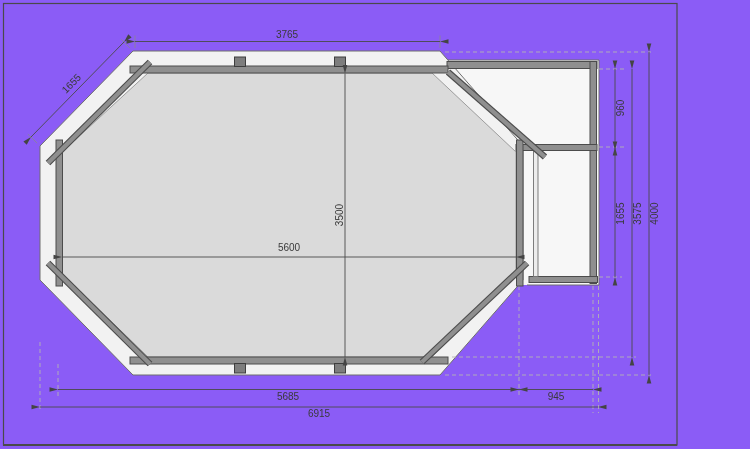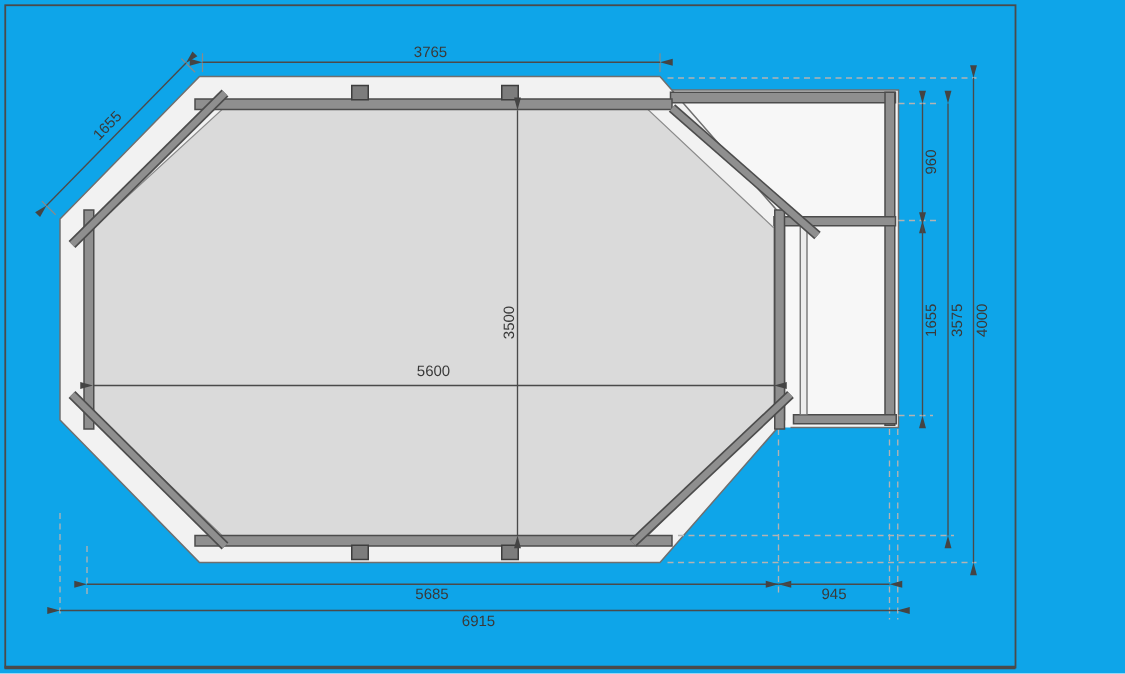--- a/index.html
+++ b/index.html
@@ -1,16 +1,16 @@
 <!DOCTYPE html>
 <html style="--wall-fill: #8f8f8f; --wall-stroke: #4c4c4c; --deck-fill: #f2f2f2; --deck-stroke: #6f6f6f; --interior-fill: #dadada; --interior-stroke: #8a8a8a; --annex-fill: #f7f7f7; --block-fill: #7d7d7d; --dim-color: #4a4a4a; --dashed-color: #b3b3b3; --text-color: #3a3a3a; --frame-color: #4a4a4a;"><head>
 <meta charset="utf-8">
 <style>
   html,body{margin:0;padding:0;background:#ffffff;}
-  .plan-wrap{width:750px;height:449px;position:relative;background:#0ea5e9;overflow:hidden;}
+  .plan-wrap{width:750px;height:449px;position:relative;background:#8b5cf6;overflow:hidden;}
   svg{display:block;font-family:"Liberation Sans",sans-serif;}
   .frame{fill:none;stroke:var(--frame-color,#4a4a4a);stroke-width:1.2;}
   .frame-bottom{stroke:var(--frame-color,#4a4a4a);stroke-width:2.2;}
   .deck{fill:var(--deck-fill,#f2f2f2);stroke:var(--deck-stroke,#6f6f6f);stroke-width:1;}
   .annex{fill:var(--annex-fill,#f7f7f7);}
   .annex-edge{fill:none;stroke:var(--deck-stroke,#6f6f6f);stroke-width:1;}
   .interior{fill:var(--interior-fill,#dadada);stroke:var(--interior-stroke,#8a8a8a);stroke-width:0.8;}
   .wall{fill:var(--wall-fill,#8f8f8f);stroke:var(--wall-stroke,#4c4c4c);stroke-width:1;}
   .thinwall{fill:#ececec;stroke:#707070;stroke-width:0.9;}
   .log-edge{stroke:var(--wall-stroke,#4c4c4c);stroke-width:6.5;stroke-linecap:butt;}

